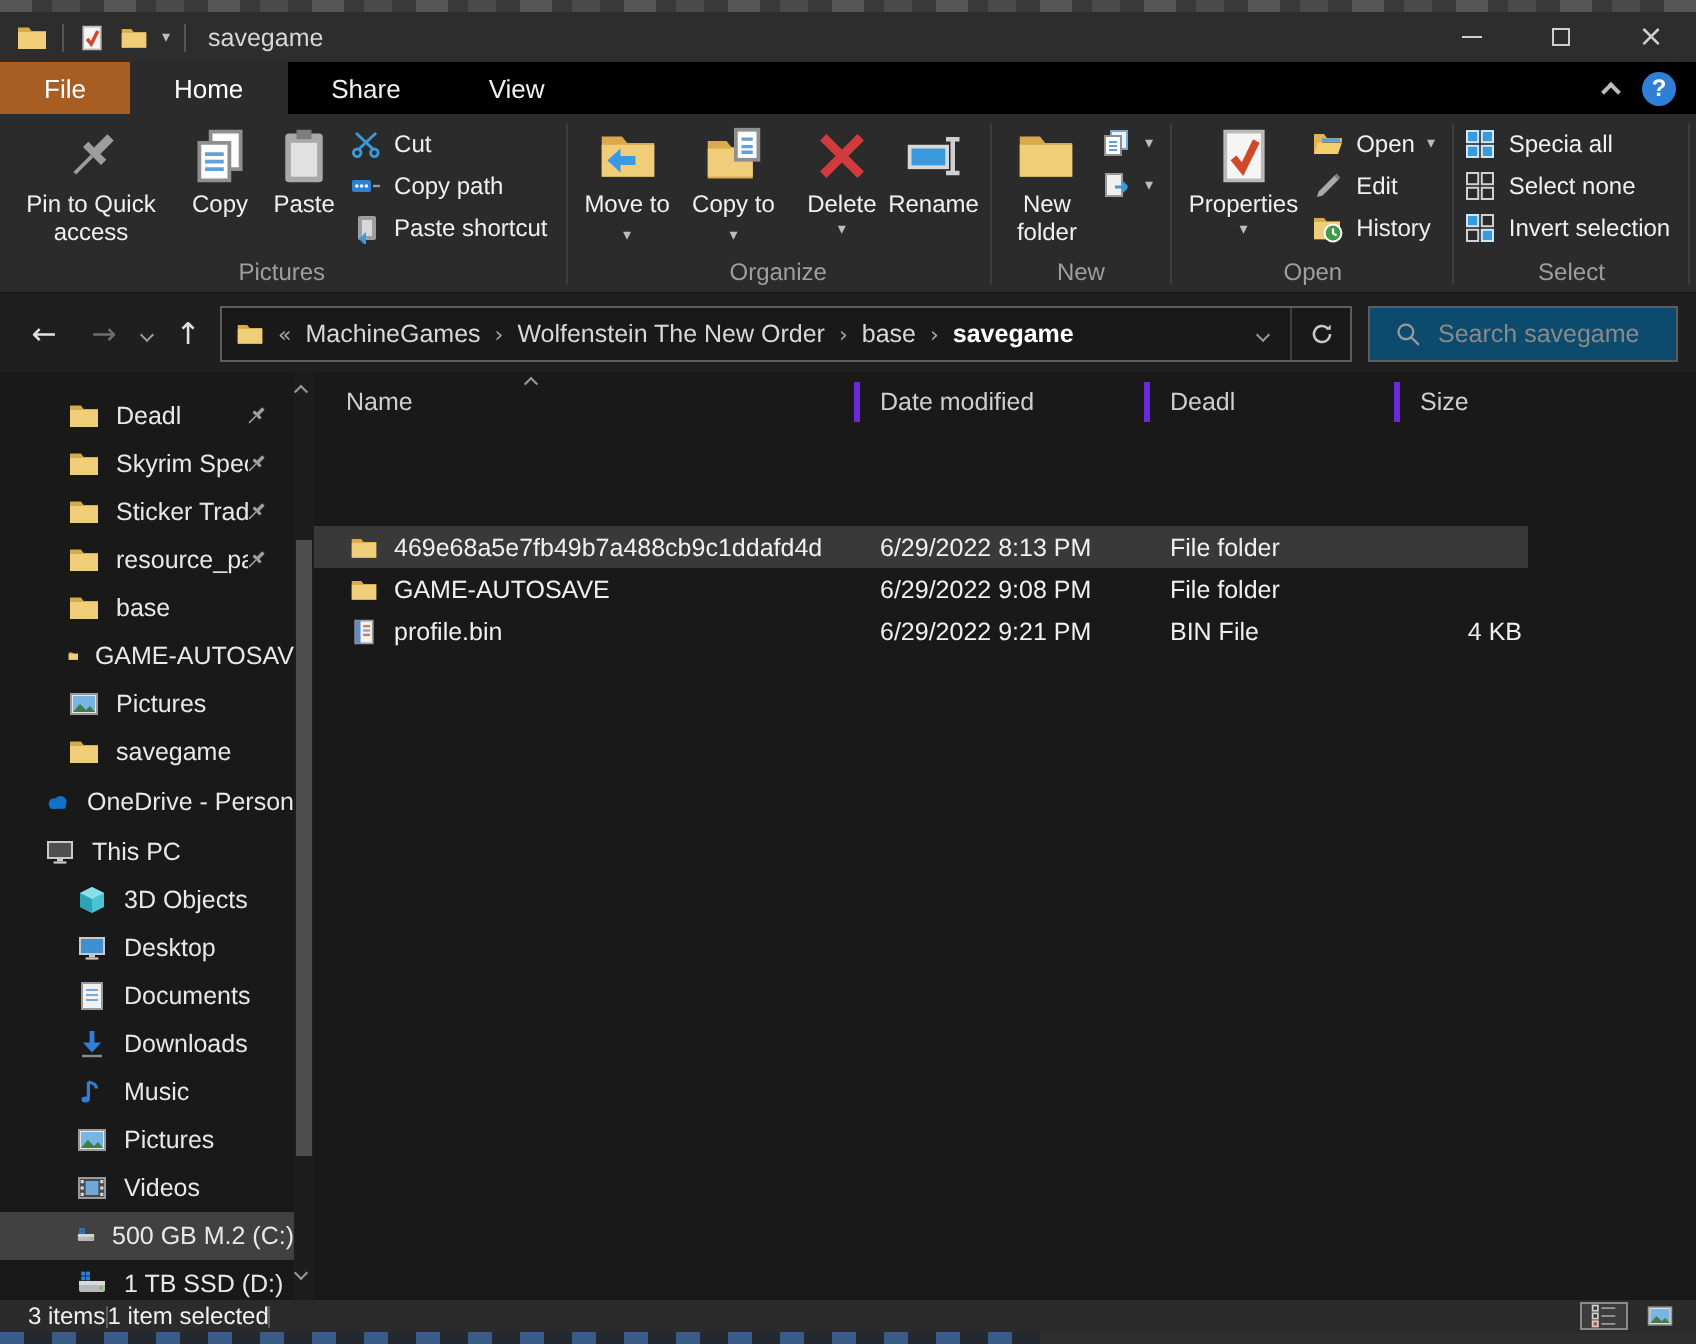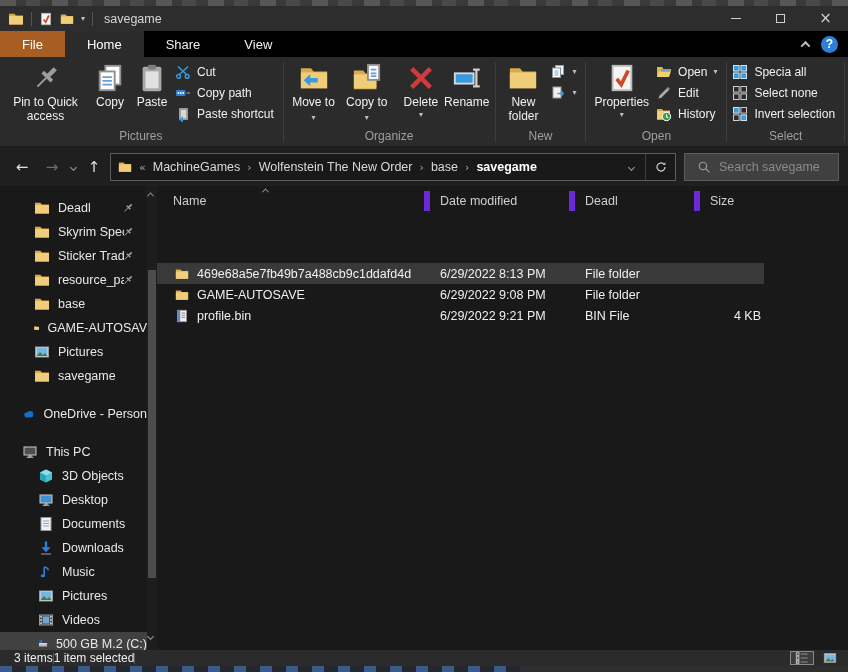--- a/index.html
+++ b/index.html
@@ -55,45 +55,45 @@
   .navbar { position:absolute; left:0; top:146px; width:848px; height:40px; background:#1f1f1f; border-top:1px solid #1a1a1a; }
   .nav-ico { position:absolute; top:0; height:40px; display:flex; align-items:center; justify-content:center; color:#e0e0e0; font-family:"DejaVu Sans", sans-serif; font-size:15px; }
   .nav-ico.disabled { color:#6e6e6e; }
   .addressbar { position:absolute; left:110px; top:6px; width:566px; height:28px; background:#191919; border:1px solid #5c5c5c; display:flex; align-items:center; padding-left:7px; }
   .crumbs { display:flex; align-items:center; gap:7px; color:#d8d8d8; overflow:hidden; white-space:nowrap; flex:1; }
   .crumb-sep { font-family:"DejaVu Sans", sans-serif; color:#a8a8a8; font-size:11px; }
   .crumb.current { color:#ffffff; font-weight:bold; }
   .addr-right { display:flex; align-items:center; height:100%; }
   .addr-drop { width:28px; height:100%; display:flex; align-items:center; justify-content:center; }
   .addr-refresh { width:30px; height:100%; display:flex; align-items:center; justify-content:center; border-left:1px solid #3d3d3d; }
-  .searchbox { position:absolute; left:684px; top:6px; width:155px; height:28px; background:#404040; border:1px solid #5c5c5c; display:flex; align-items:center; gap:8px; padding:0 8px 0 12px; }
+  .searchbox { position:absolute; left:684px; top:6px; width:155px; height:28px; background:#0c4a6e; border:1px solid #5c5c5c; display:flex; align-items:center; gap:8px; padding:0 8px 0 12px; }
   .searchbox input { background:transparent; border:0; outline:0; color:#9a9a9a; font-family:"Liberation Sans", sans-serif; font-size:12.5px; width:110px; }
   .searchbox input::placeholder { color:#8a8a8a; opacity:1; }
 
   
   .main { position:absolute; left:0; top:186px; width:764px; height:464px; background:#191919; overflow:hidden; }
   .sidebar { position:absolute; left:0; top:0; width:147px; height:464px; overflow:hidden; padding-top:10px; }
   .sitem { position:relative; height:24px; display:flex; align-items:center; gap:8px; font-size:12.5px; color:#e8e8e8; white-space:nowrap; overflow:hidden; }
   .sitem.lvl1 { padding-left:22px; }
   .sitem.lvl2 { padding-left:34px; }
   .sitem.lvl3 { padding-left:38px; }
-  .sitem.mt8 { margin-top:14px; }
+  .sitem.mt8 { margin-top:1px; }
   .sitem.selected { background:#414141; }
   .sitem .pin { position:absolute; right:13px; top:6px; width:12px; height:12px; }
   .sitem.pinned .slabel { max-width:66px; overflow:hidden; }
   .sb-scroll { position:absolute; left:147px; top:0; width:10px; height:464px; background:#1d1d1d; }
   .sb-thumb { position:absolute; left:1px; top:84px; width:8px; height:308px; background:#4d4d4d; }
   .sb-up { position:absolute; left:1px; top:6px; }
   .sb-dn { position:absolute; left:1px; top:448px; }
   .chev.sm { width:5px; height:5px; border-width:1.5px; border-color:#9a9a9a; }
 
   
   .filearea { position:absolute; left:157px; top:0; width:691px; height:464px; }
   .fheader { position:relative; display:flex; height:29px; align-items:center; color:#cfcfcf; }
-  .hcell { height:20px; line-height:20px; border-right:6px solid #6d28d9; padding-left:16px; }
+  .hcell { height:20px; line-height:20px; border-right:3px solid #6d28d9; padding-left:16px; }
   .hcell.name { width:273px; }
   .hcell.date { width:145px; padding-left:10px; }
   .hcell.type { width:125px; padding-left:10px; }
   .hcell.size { width:75px; padding-left:10px; }
   .sort-indicator { position:absolute; left:106px; top:2px; }
   .frow { display:flex; height:21px; align-items:center; width:618px; color:#f0f0f0; }
   .frow.selected { background:#393939;margin-top:48px; }
   .fcell { overflow:hidden; white-space:nowrap; }
   .fcell.name { width:273px; display:flex; align-items:center; gap:8px; padding-left:18px; }
   .fcell.date { width:145px; padding-left:10px; }

